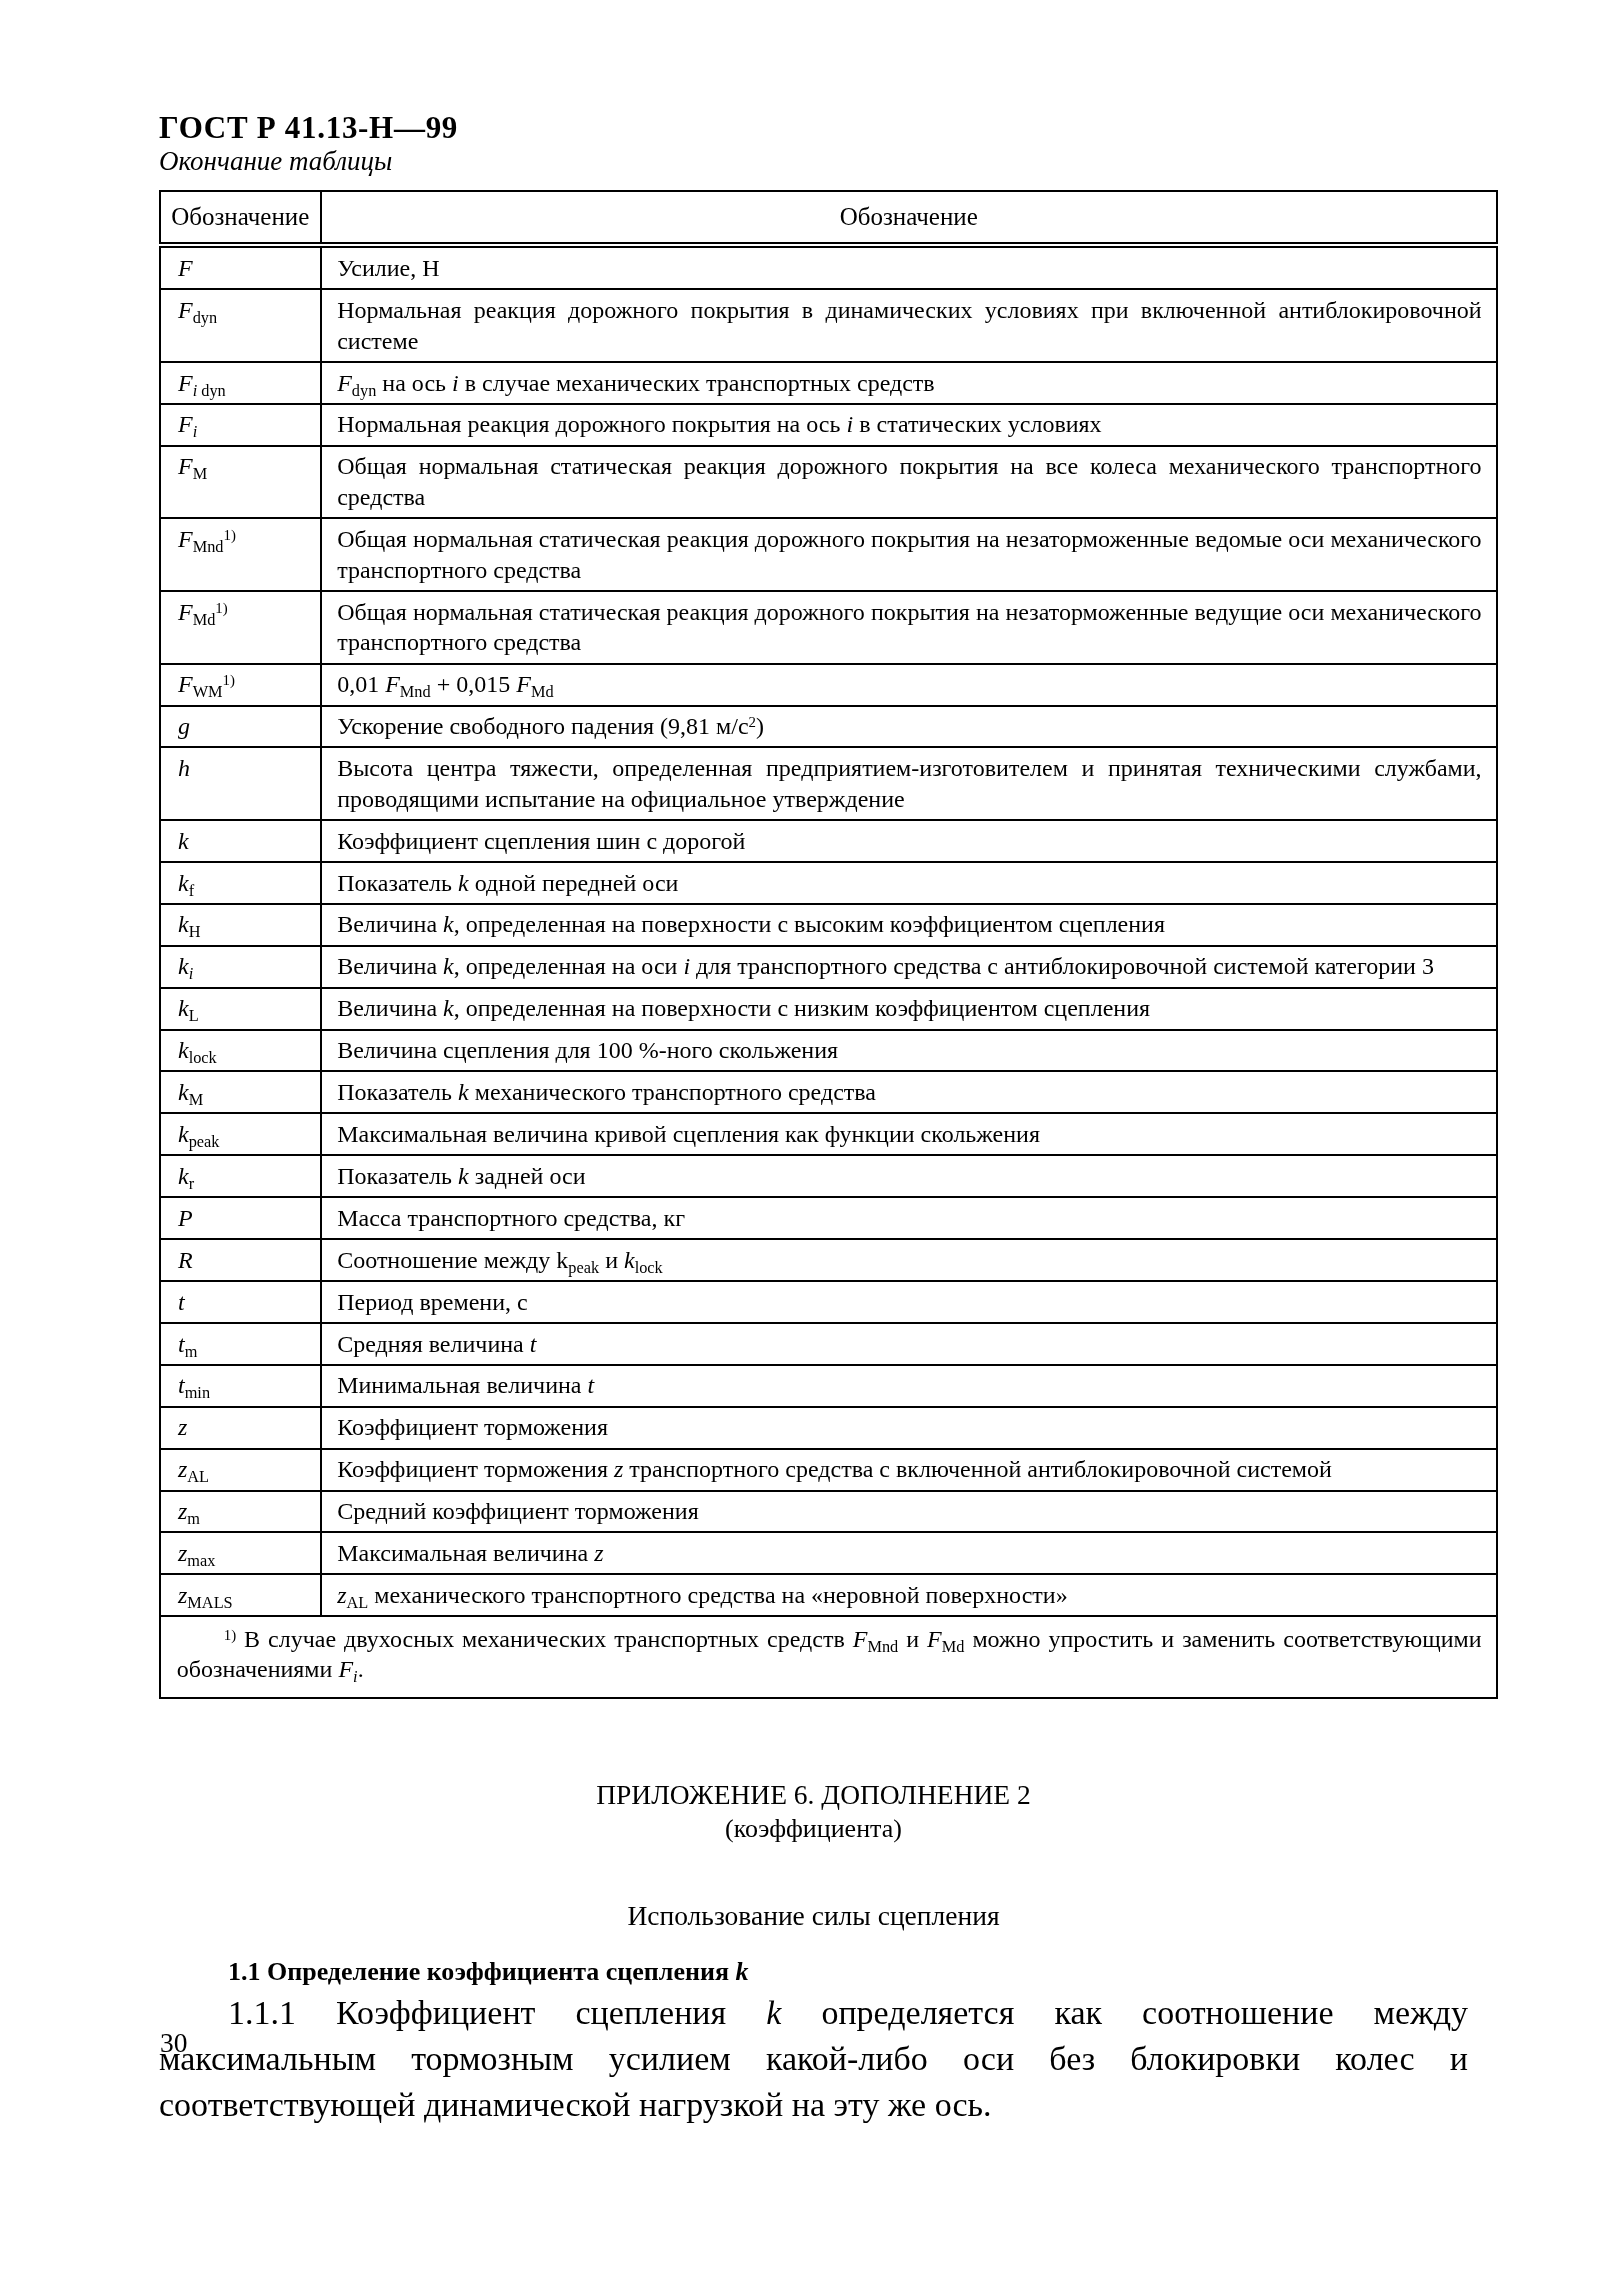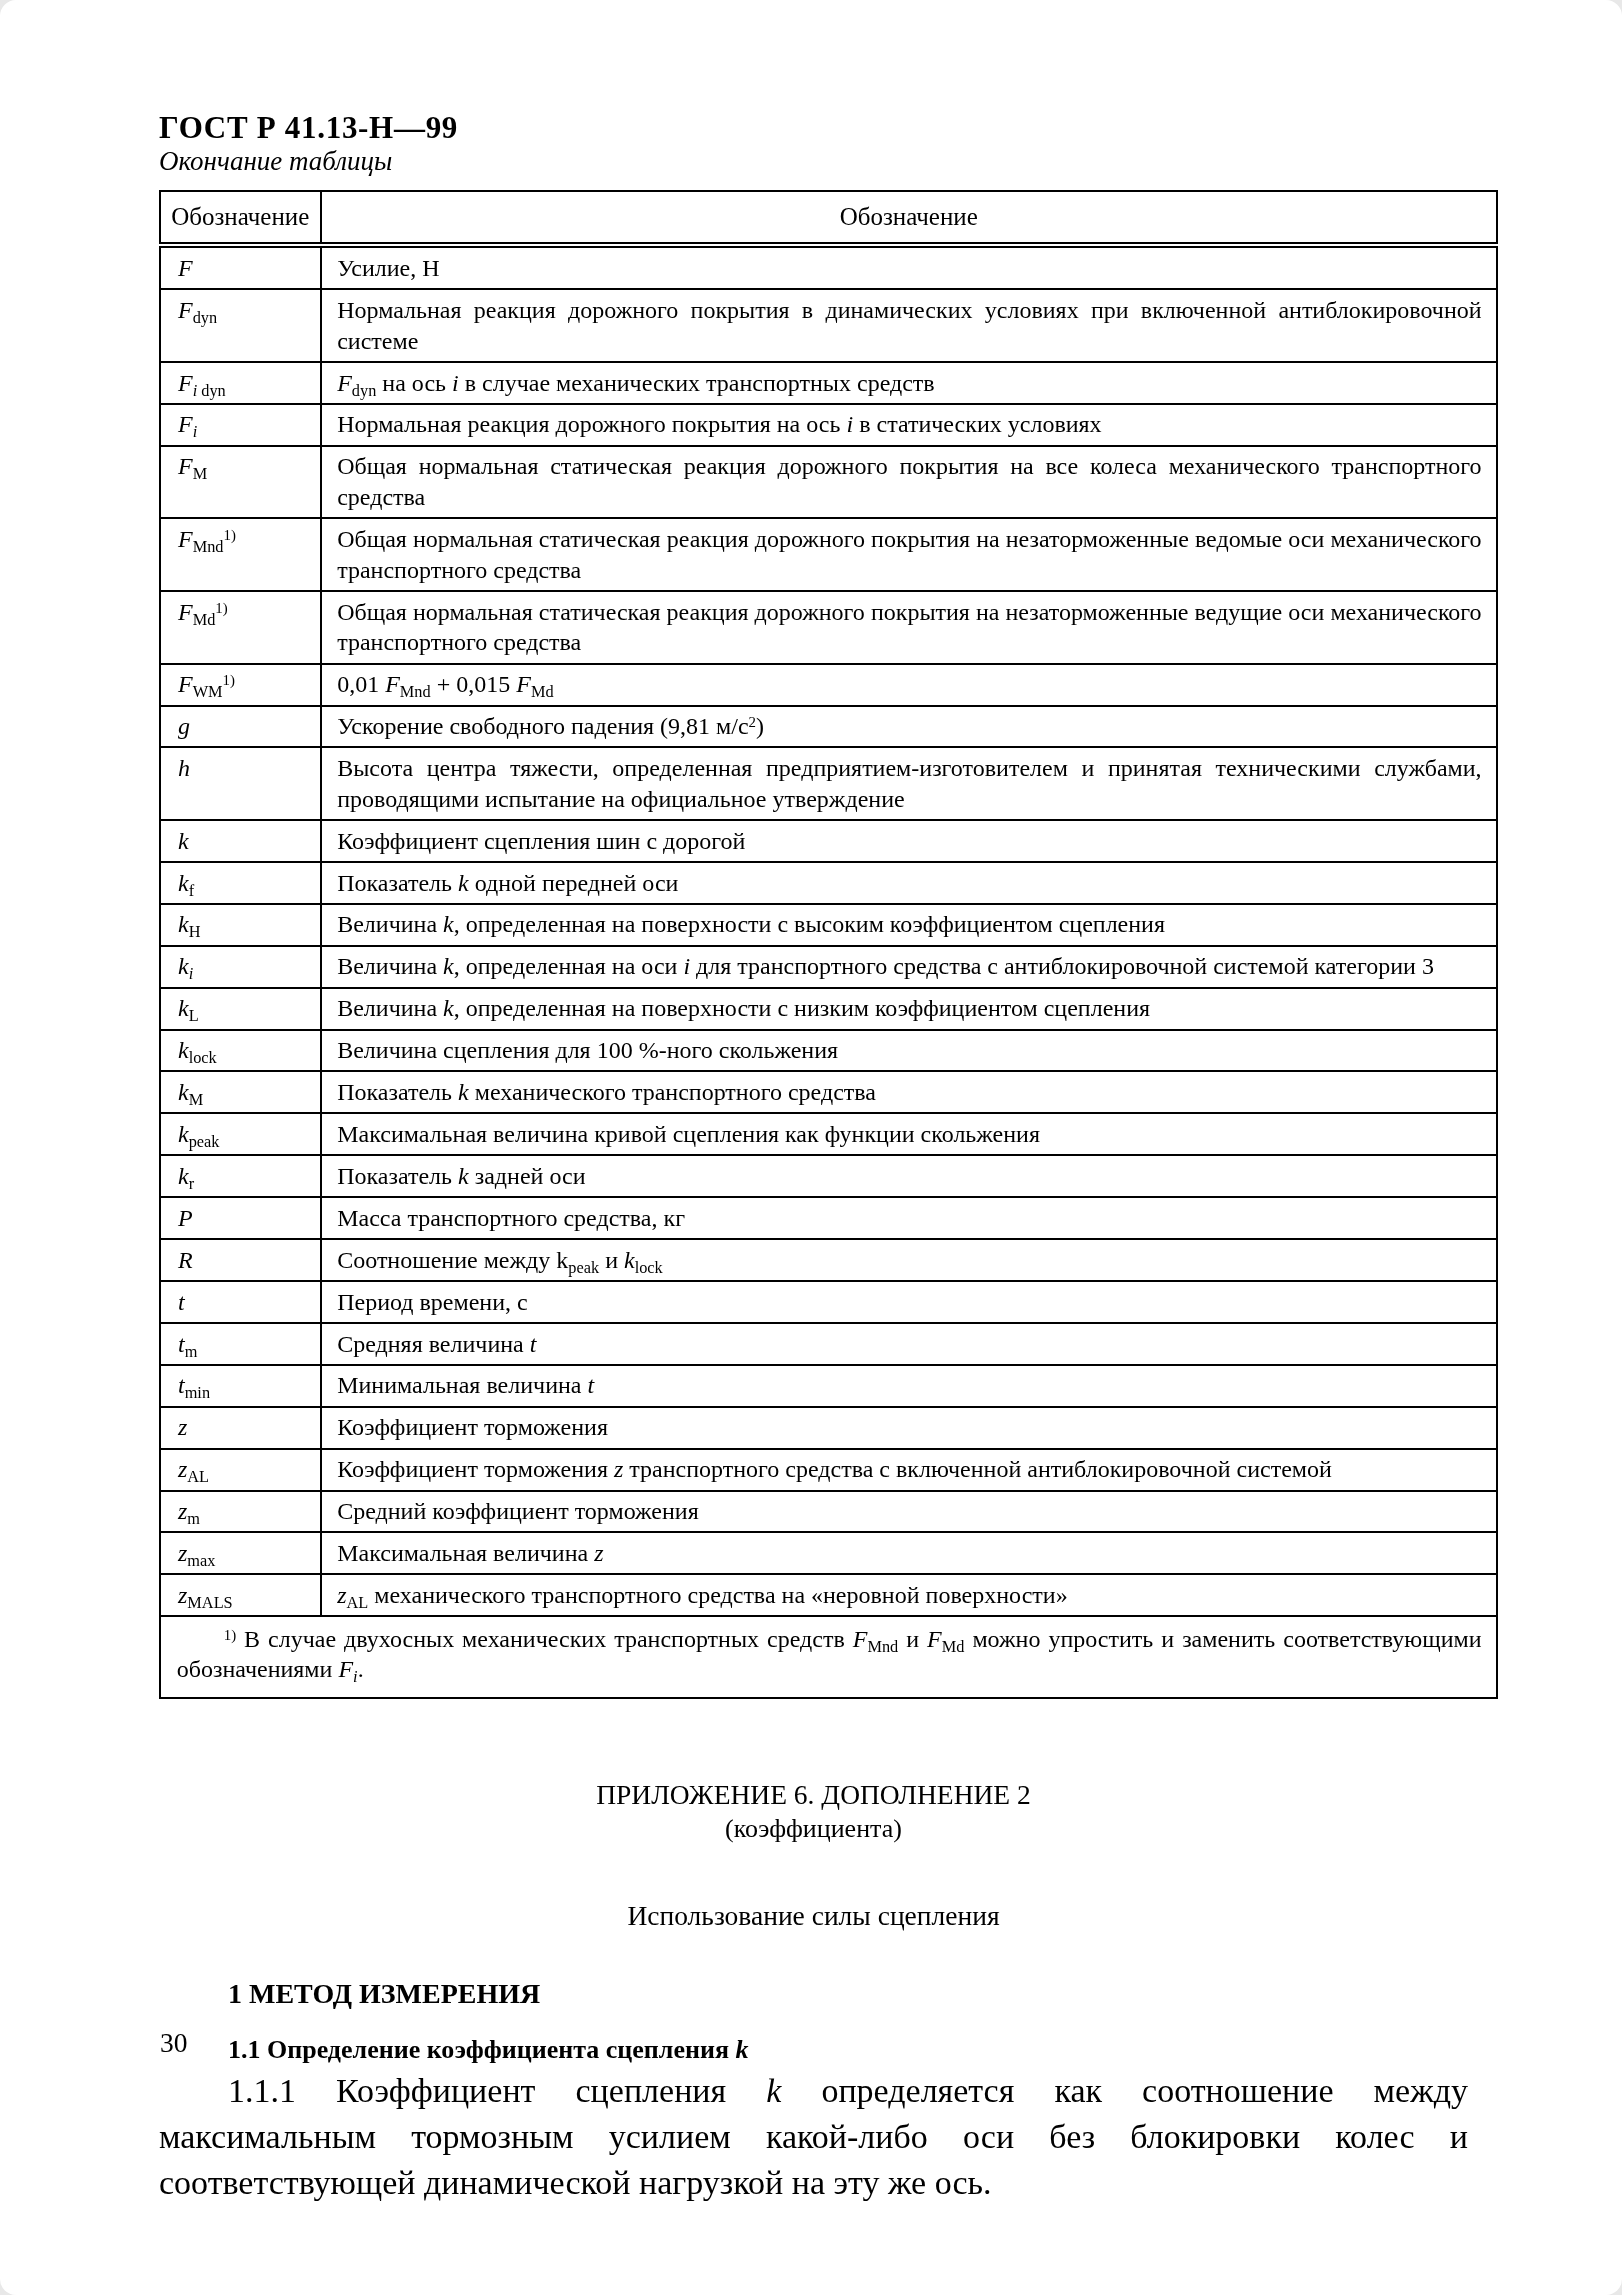--- a/index.html
+++ b/index.html
@@ -6,21 +6,20 @@
   .page {
     width: 1622px;
     height: 2295px;
     background: #ffffff;
     color: #000000;
     font-family: "Liberation Serif", "DejaVu Serif", serif;
     position: relative;
     overflow: hidden;
     box-sizing: border-box;
     padding: 110px 154px 0 159px;
-    border-radius: 16px;
   }
   .doc-code {
     font-size: 31px;
     font-weight: bold;
     letter-spacing: 0.7px;
   }
   .caption {
     font-size: 27px;
     font-style: italic;
   }
@@ -242,21 +241,20 @@
             <p class="footnote"><sup>1)</sup> В случае двухосных механических транспортных средств <i>F</i><sub>Mnd</sub> и <i>F</i><sub>Md</sub> можно упростить и заменить соответствующими обозначениями <i>F</i><sub><i>i</i></sub>.</p>
           </td>
         </tr>
       </tbody>
   </table>
 
   <div class="below">
     <div class="appendix-title">ПРИЛОЖЕНИЕ 6. ДОПОЛНЕНИЕ 2</div>
     <div class="appendix-subtitle">(коэффициента)</div>
     <div class="section-title">Использование силы сцепления</div>
-    <div class="method-heading">1 МЕТОД ИЗМЕРЕНИЯ</div>
     <div class="sub-heading"><b>1.1 Определение коэффициента сцепления </b><b><i>k</i></b></div>
     <p class="clause">1.1.1 Коэффициент сцепления <i>k</i> определяется как соотношение между максимальным тормозным усилием какой-либо оси без блокировки колес и соответствующей динамической нагрузкой на эту же ось.</p>
   </div>
 
   <div class="page-number">30</div>
 
 </div>
 
 
 </body></html>

